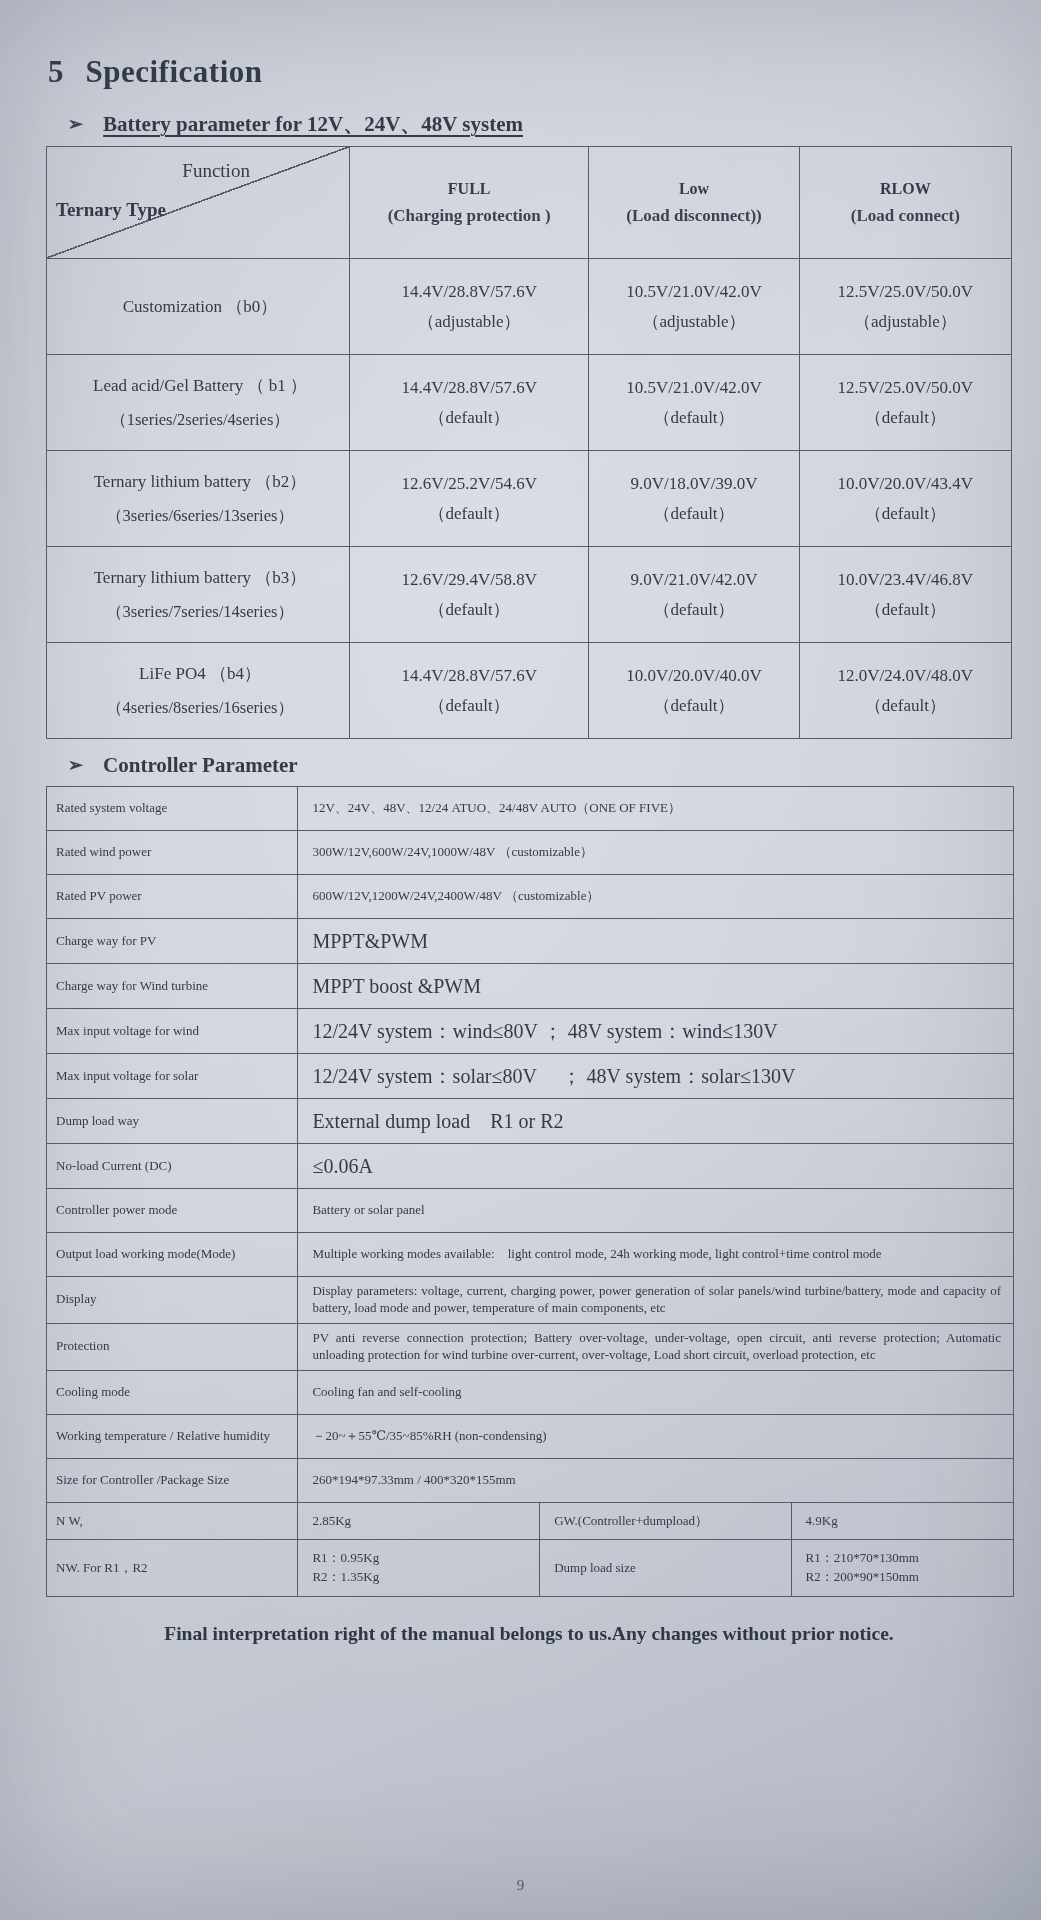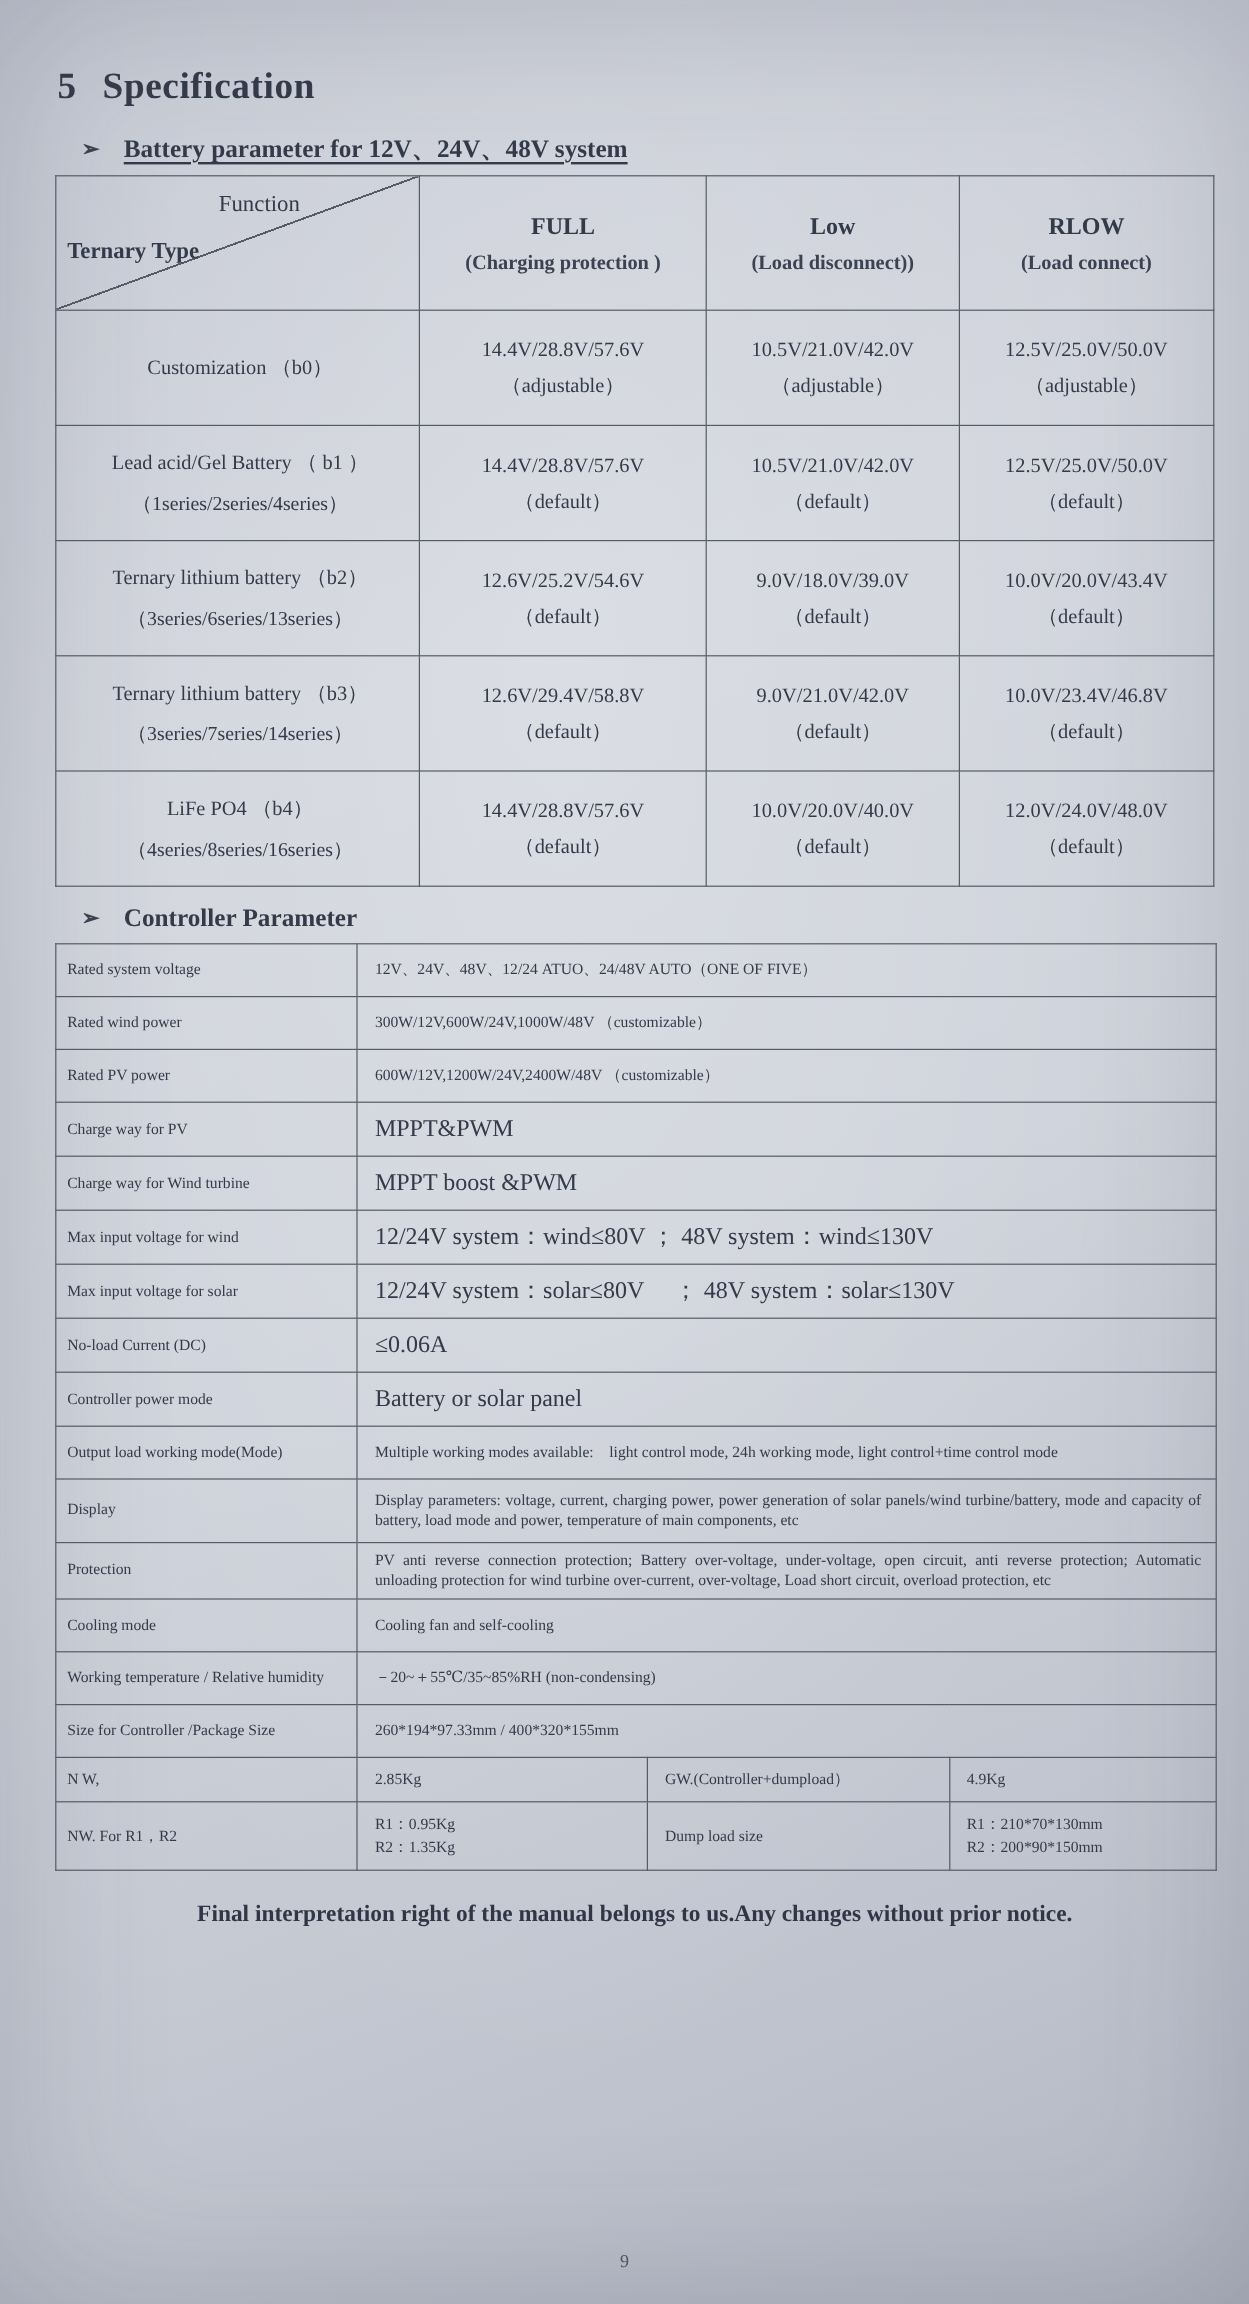--- a/index.html
+++ b/index.html
@@ -25,21 +25,21 @@
   .underlined{text-decoration:underline;text-underline-offset:4px;text-decoration-thickness:1.5px;}
 
   table{border-collapse:collapse;table-layout:fixed;width:966px;}
   td,th{border:1.6px solid #555b67;vertical-align:middle;box-sizing:border-box;}
 
   
   .battery-table col.c1{width:31.4%;} .battery-table col.c2{width:24.8%;}
   .battery-table col.c3{width:21.8%;} .battery-table col.c4{width:22%;}
   .battery-table td{font-size:17px;text-align:center;padding:6px 4px;height:96px;line-height:1.75;}
   .battery-table .hdr{height:112px;font-size:18px;line-height:1.6;padding:4px 6px;}
-  .hdr .h-title{font-weight:bold;font-size:20px;}
+  .hdr .h-title{font-weight:bold;font-size:16px;}
   .hdr .h-sub{font-weight:bold;font-size:17px;color:#3b4251;}
   .corner-cell{position:relative;padding:0;height:112px;}
   .corner-diag{position:absolute;inset:0;
     background:linear-gradient(to bottom right,transparent calc(50% - 1px),#555b67 calc(50% - 1px),#555b67 calc(50% + 0.6px),transparent calc(50% + 0.6px));}
   .corner-top{position:absolute;top:7px;left:56%;transform:translateX(-50%);font-weight:normal;font-size:19px;}
   .corner-bottom{position:absolute;bottom:32px;left:9px;font-weight:bold;font-size:19px;}
   .bt-name{text-align:center;padding:6px 6px 6px 10px !important;line-height:2.0 !important;}
   .bt-name .l2{font-size:16.5px;}
 
   
@@ -242,20 +242,24 @@
     <tr>
       <td class="label">Max input voltage for wind</td>
       <td class="value" colspan="3">12/24V system：wind≤80V ； 48V system：wind≤130V</td>
     </tr>
 
     <tr>
       <td class="label">Max input voltage for solar</td>
       <td class="value" colspan="3">12/24V system：solar≤80V 　； 48V system：solar≤130V</td>
     </tr>
 
+    <tr>
+      <td class="label">Dump load way</td>
+      <td class="value" colspan="3">External dump load　R1 or R2</td>
+    </tr>
 
     <tr>
       <td class="label">No-load Current (DC)</td>
       <td class="value" colspan="3">≤0.06A</td>
     </tr>
 
     <tr>
       <td class="label">Controller power mode</td>
       <td class="value" colspan="3">Battery or solar panel</td>
     </tr>

